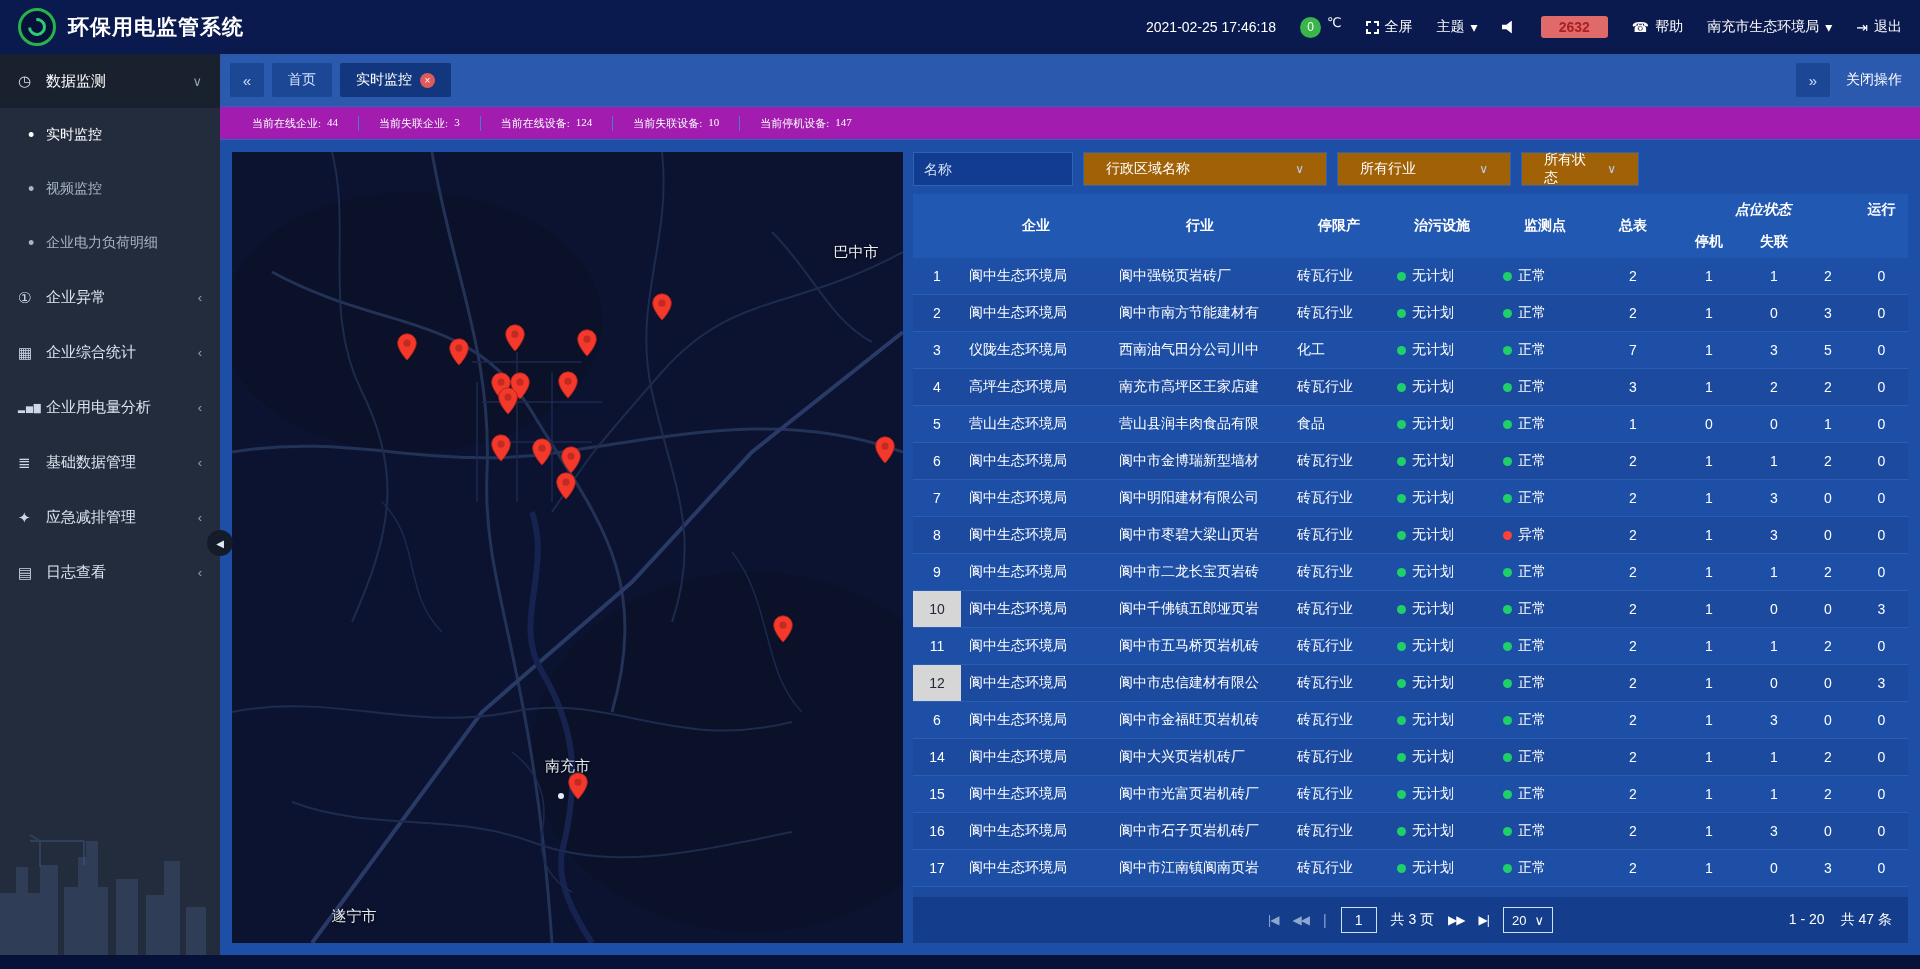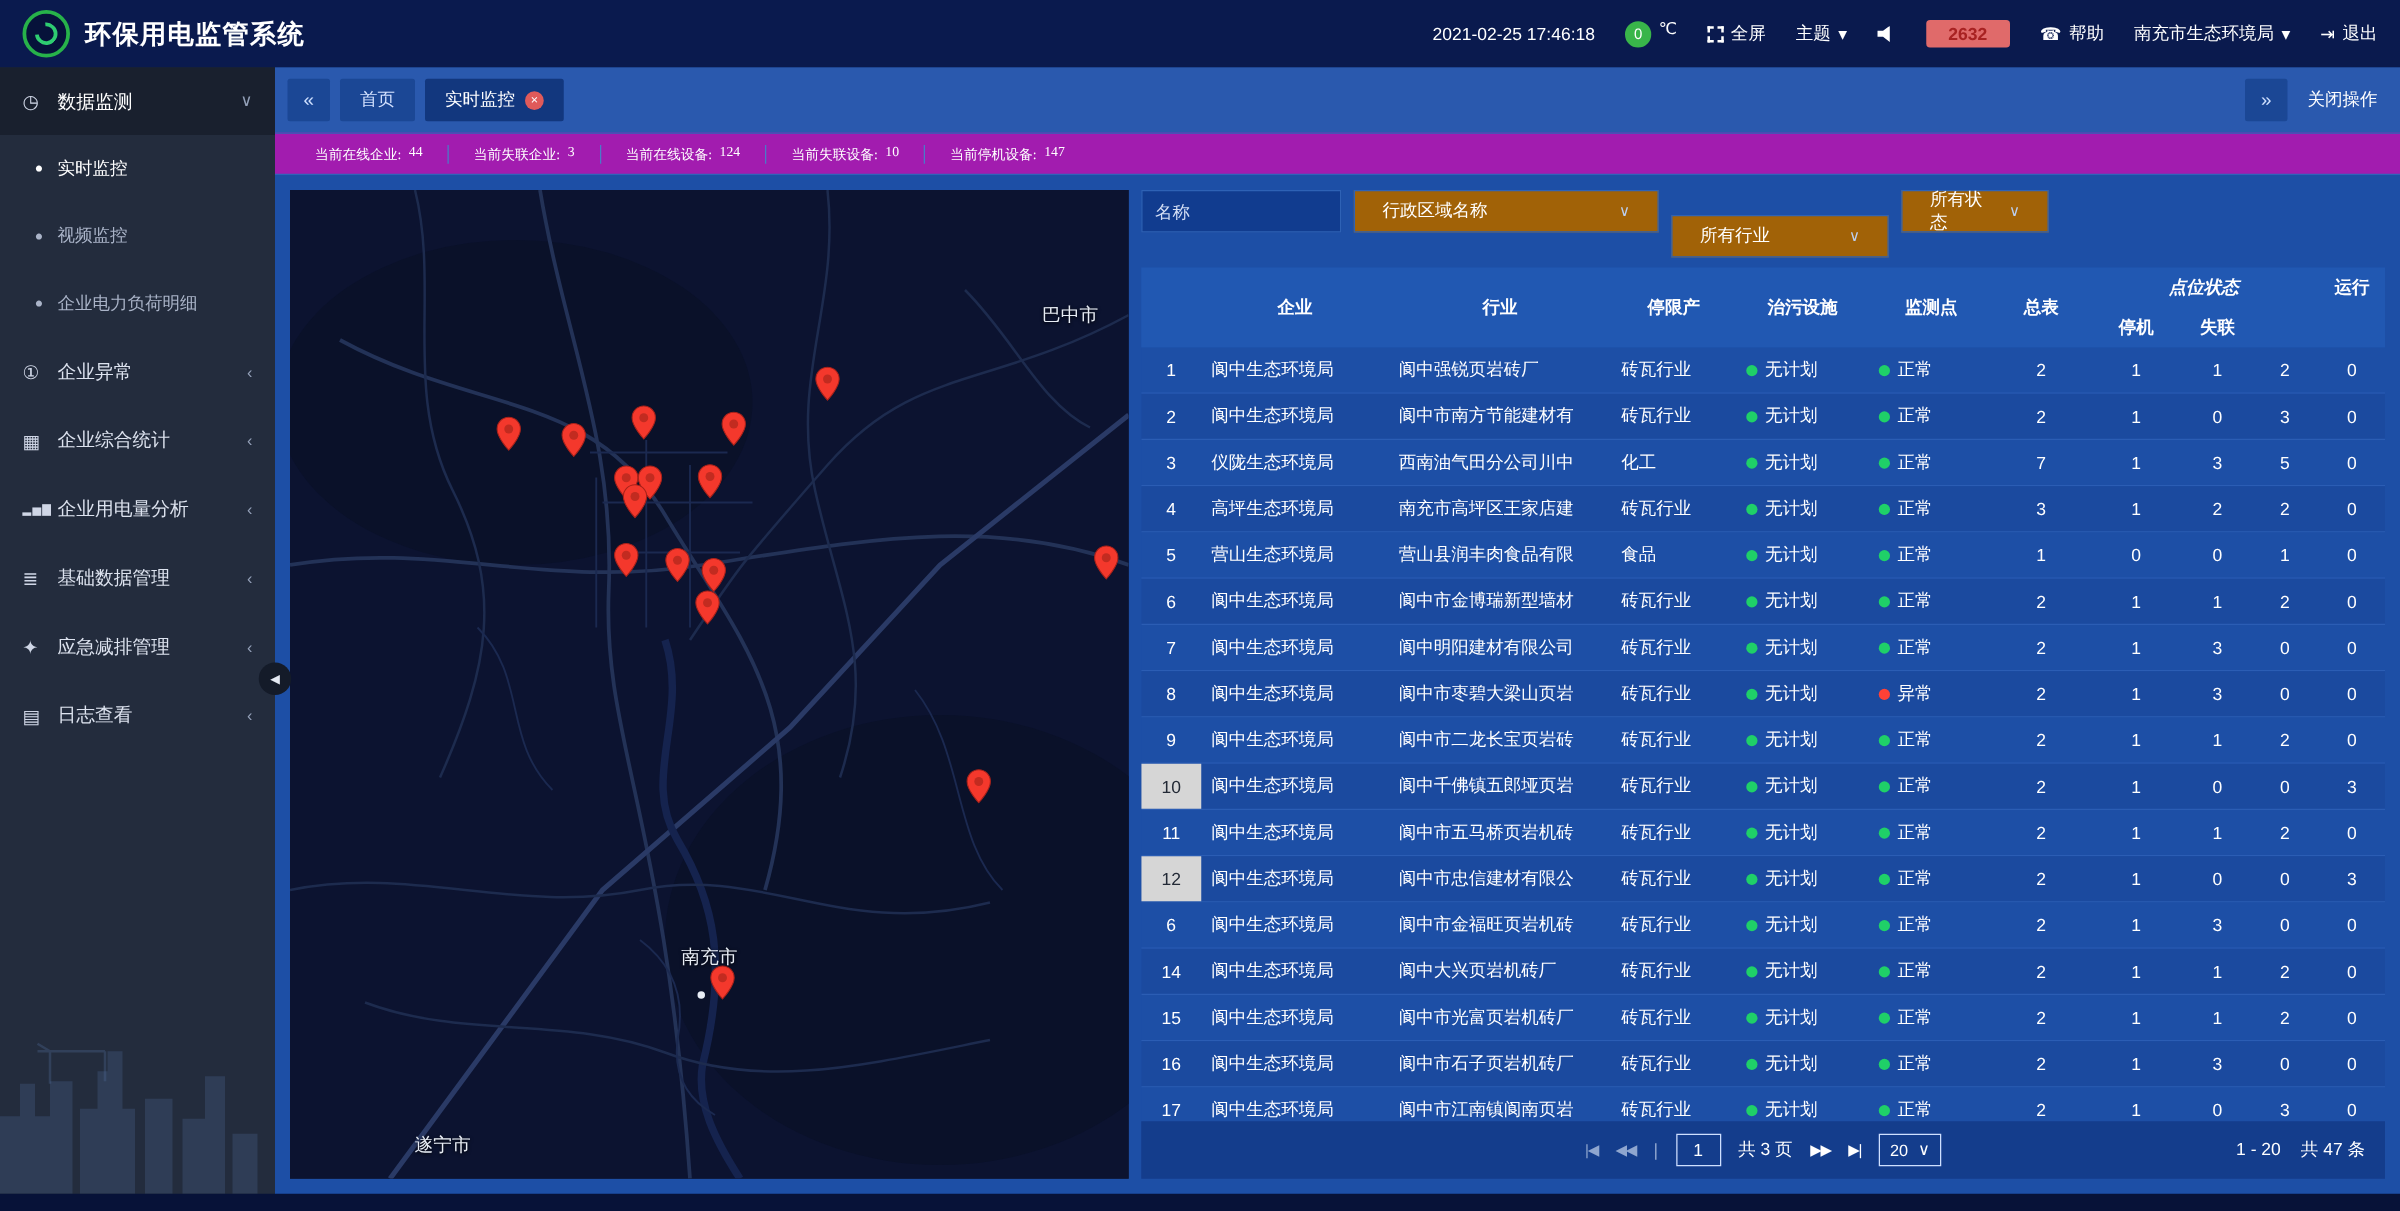--- a/index.html
+++ b/index.html
@@ -71,21 +71,21 @@
   text-shadow:0 1px 3px #000;white-space:nowrap;}
 .city-dot{position:absolute;width:6px;height:6px;border-radius:50%;background:#e8edf5;transform:translate(-50%,-50%);}
 
 
 .right-panel{flex:1;display:flex;flex-direction:column;min-width:0;}
 .filters{display:flex;gap:10px;margin-bottom:8px;}
 .f-input{width:160px;height:34px;background:#113c8f;border:1px solid #2e62b5;color:#fff;padding:12px 10px;font-size:14px;outline:none;}
 .f-input::placeholder{color:#d4dff5;}
 .f-select{height:34px;background:#a16207;border:1px solid #2e62b5;color:#fff;display:flex;align-items:center;
   justify-content:space-between;padding:0 22px;font-size:14px;cursor:pointer;}
-.f-region{width:244px;} .f-industry{width:174px;margin-top:20px;} .f-status{width:118px;}
+.f-region{width:244px;} .f-industry{width:174px;} .f-status{width:118px;}
 .f-caret{color:#bcd0f2;font-size:12px;margin-left:10px;}
 
 .table{flex:1;display:flex;flex-direction:column;min-height:0;color:#fff;}
 .grid-cols{display:grid;grid-template-columns:48px 150px 178px 100px 106px 100px 76px 76px 54px 54px 53px;}
 .thead{background:#2158b2;font-weight:bold;font-size:14px;grid-auto-rows:32px;flex:none;}
 .th{display:flex;align-items:center;justify-content:center;white-space:nowrap;}
 .th.span2{grid-row:span 2;}
 .th.group{grid-column:span 3;font-style:italic;}
 .tbody{flex:1;overflow:hidden;min-height:0;}
 .trow{height:37px;align-items:center;border-bottom:1px solid #2b5db4;background:#1d4fa6;font-size:14px;cursor:pointer;}

